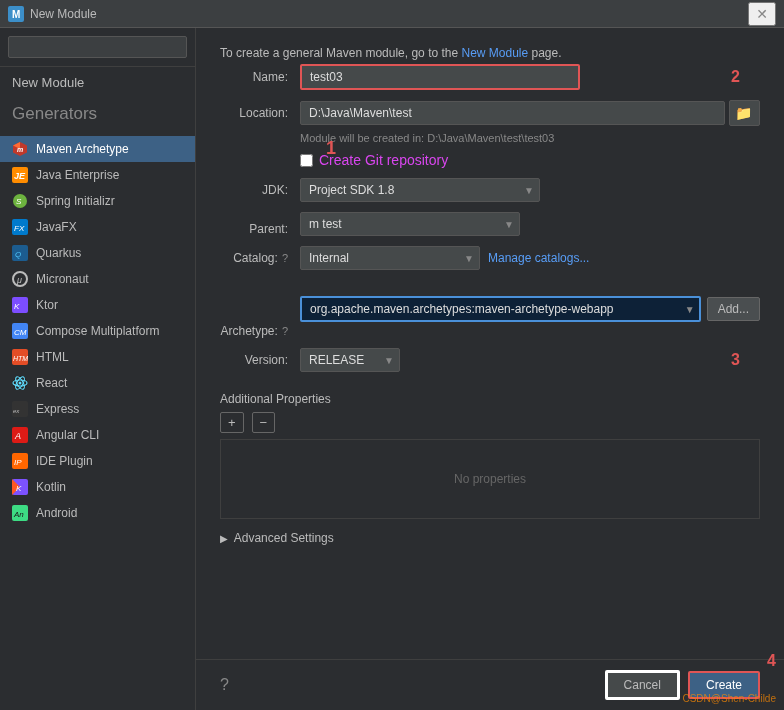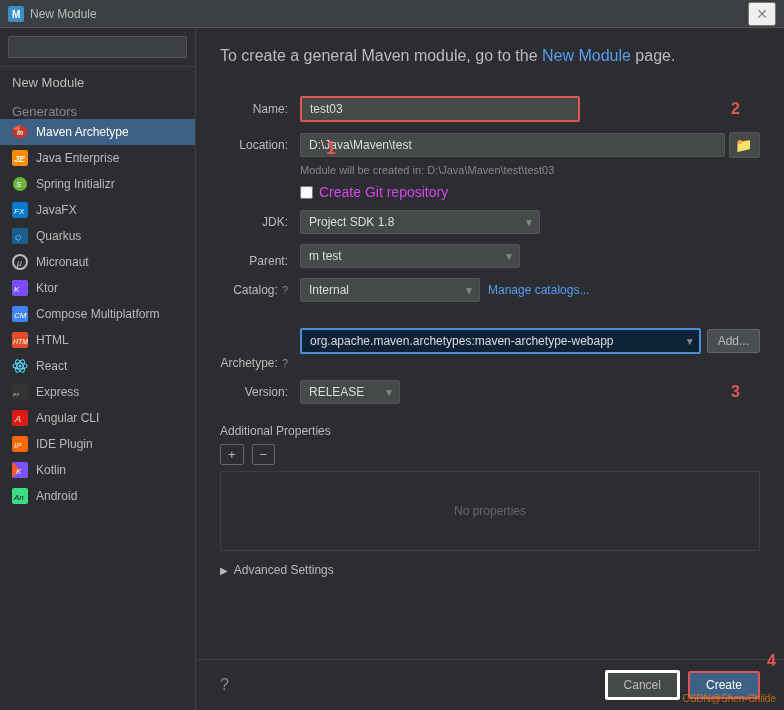--- a/index.html
+++ b/index.html
@@ -27,33 +27,33 @@
       padding: 8px; border-bottom: 1px solid #3f3f3f;
     }
     .sidebar-search input {
       width: 100%; background: #3c3f41; border: 1px solid #555; color: #bbb;
       padding: 3px 6px; font-size: 12px; border-radius: 2px; outline: none;
     }
     .sidebar-new-module {
       padding: 8px 12px; font-size: 13px; color: #bbb; cursor: pointer;
     }
     .sidebar-section-label {
-      padding: 6px 12px 0; font-size: 13px; color: #888;
+      padding: 6px 12px 12px; font-size: 17px; color: #888;
     }
     .sidebar-item {
       display: flex; align-items: center; gap: 8px; padding: 5px 12px;
       cursor: pointer; color: #bbb; font-size: 12px;
     }
     .sidebar-item.selected { background: #3d6185; color: #fff; }
     .sidebar-item-icon { width: 16px; height: 16px; flex-shrink: 0; display: flex; align-items: center; justify-content: center; font-style: italic; }
 
     
     .content { flex: 1; background: #2b2d30; display: flex; flex-direction: column; padding: 16px 24px; overflow-y: auto; }
 
-    .content-top-msg { font-size: 16px; color: #bbb; margin-bottom: 28px; line-height: 1.5; }
+    .content-top-msg { font-size: 12px; color: #bbb; margin-bottom: 2px; line-height: 1.5; }
     .content-top-msg a { color: #589df6; text-decoration: none; }
 
     .text-input {
       width: 100%; background: #45494a; border: 1px solid #555; color: #ddd;
       padding: 4px 8px; font-size: 12px; outline: none; border-radius: 2px;
     }
     .folder-btn {
       background: #45494a; border: 1px solid #555; color: #bbb; padding: 4px 6px; cursor: pointer; border-radius: 2px;
       font-size: 14px;
     }

